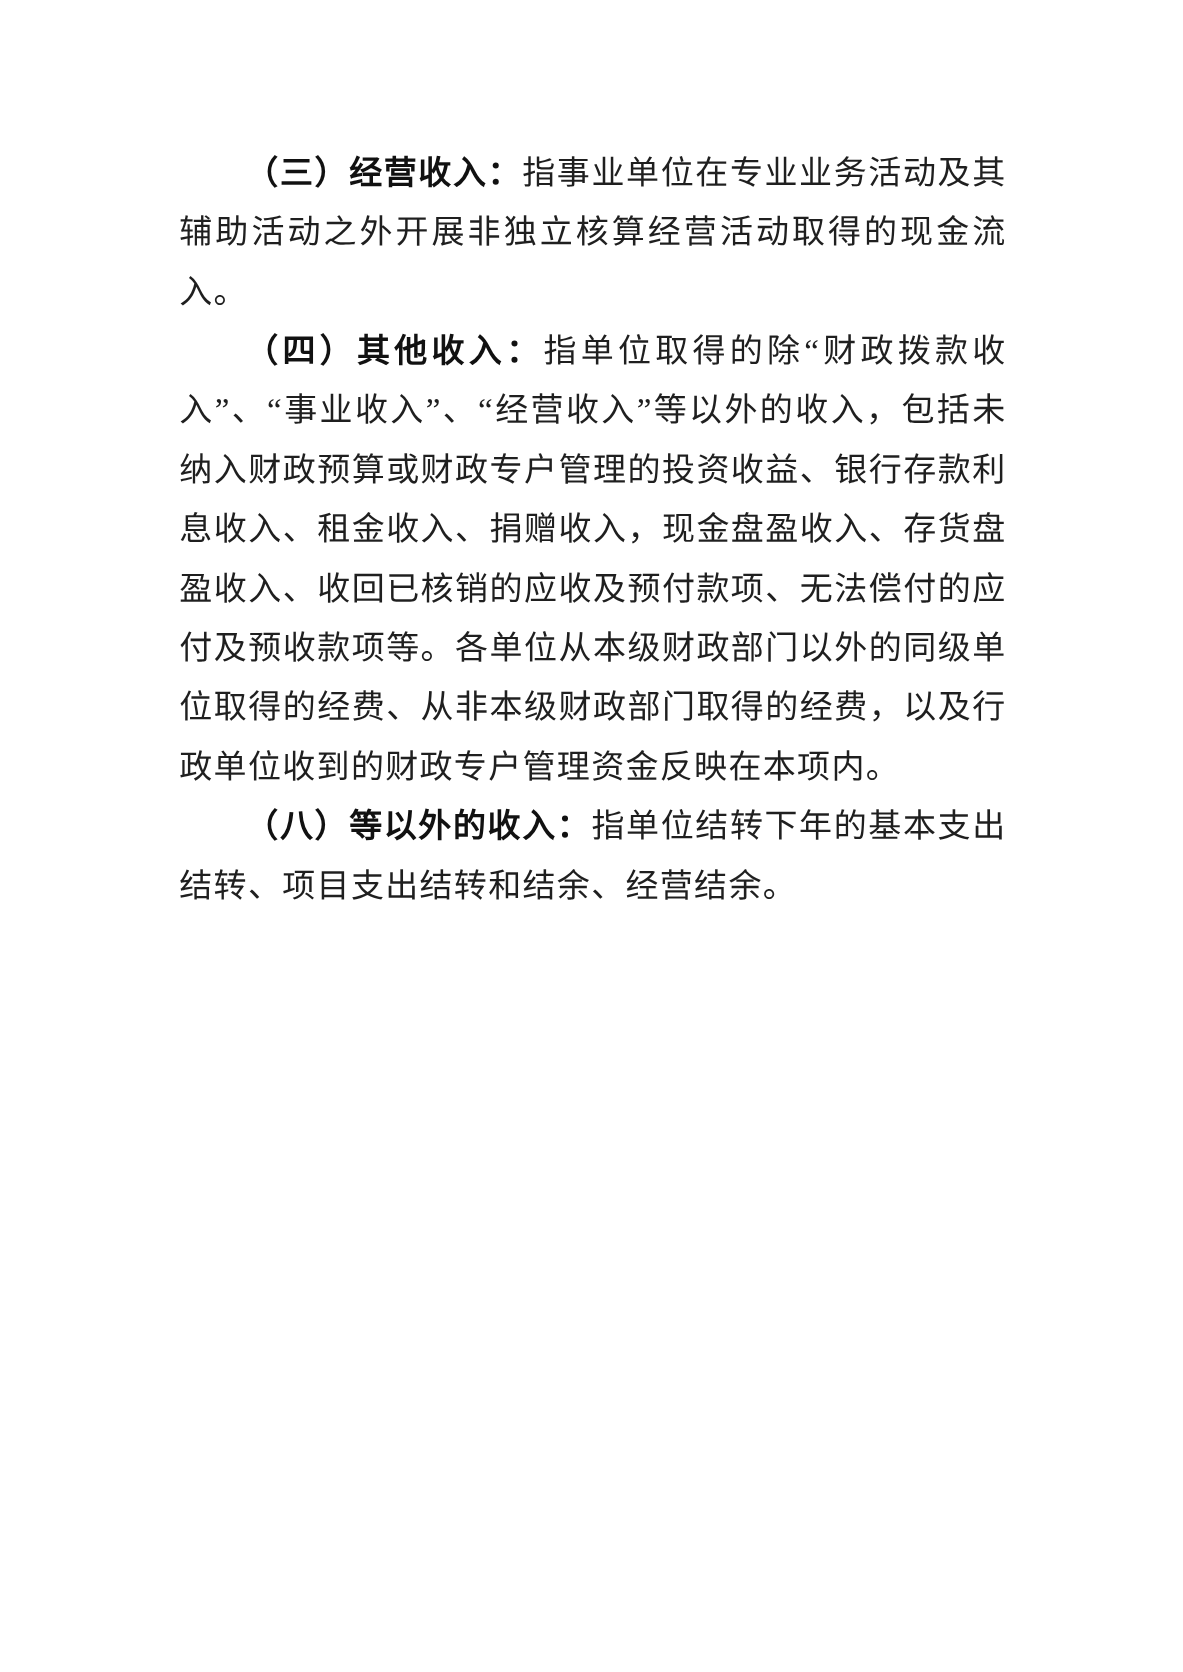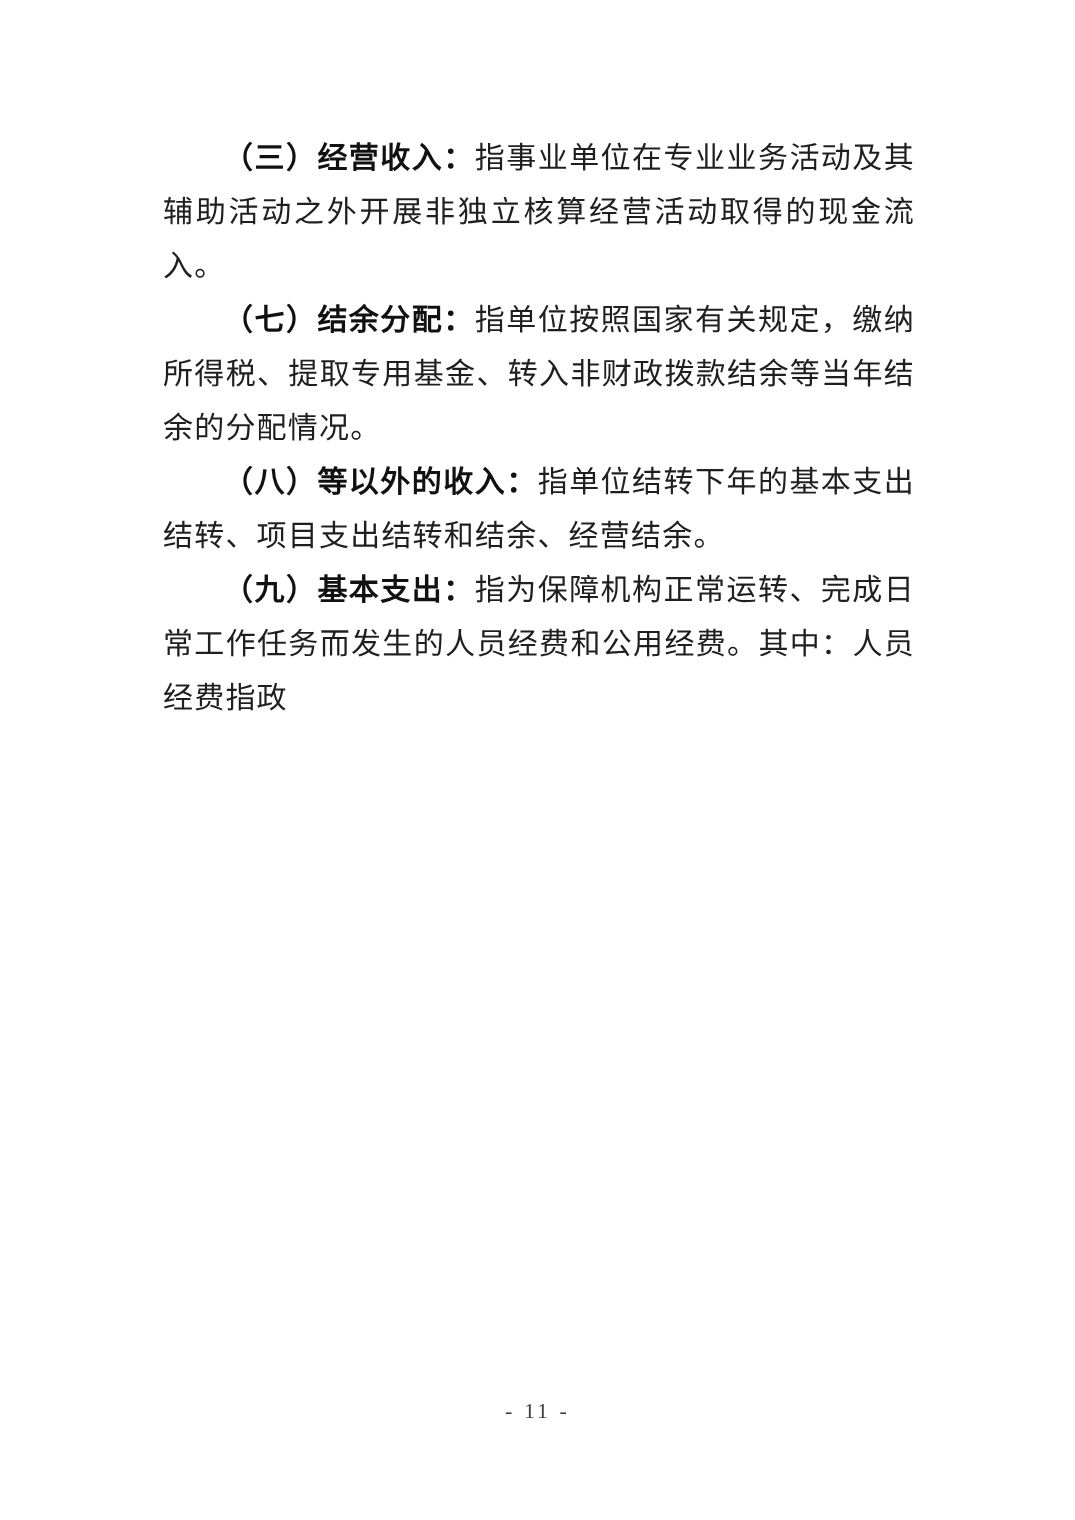--- a/index.html
+++ b/index.html
@@ -56,20 +56,16 @@
     color: #3c3c3c;
     font-family: "Liberation Serif", "DejaVu Serif", serif;
   }
 </style>
 </head>
 <body>
 
 <div class="page">
   <main class="content">
       <p class="para"><span class="para-heading">（三）经营收入：</span><span class="para-body">指事业单位在专业业务活动及其辅助活动之外开展非独立核算经营活动取得的现金流入。</span></p>
-      <p class="para"><span class="para-heading">（七）结余分配：</span><span class="para-body">指单位按照国家有关规定，缴纳所得税、提取专用基金、转入非财政拨款结余等当年结余的分配情况。</span></p>
+      <p class="para"><span class="para-heading">（四）其他收入：</span><span class="para-body">指单位取得的除“财政拨款收入”、“事业收入”、“经营收入”等以外的收入，包括未纳入财政预算或财政专户管理的投资收益、银行存款利息收入、租金收入、捐赠收入，现金盘盈收入、存货盘盈收入、收回已核销的应收及预付款项、无法偿付的应付及预收款项等。各单位从本级财政部门以外的同级单位取得的经费、从非本级财政部门取得的经费，以及行政单位收到的财政专户管理资金反映在本项内。</span></p>
       <p class="para"><span class="para-heading">（八）等以外的收入：</span><span class="para-body">指单位结转下年的基本支出结转、项目支出结转和结余、经营结余。</span></p>
-      <p class="para"><span class="para-heading">（九）基本支出：</span><span class="para-body">指为保障机构正常运转、完成日常工作任务而发生的人员经费和公用经费。其中：人员经费指政</span></p>
     </main>
-  <footer class="page-footer">
-    <span class="page-number">- 11 -</span>
-  </footer>
 </div>
 
 </body></html>

